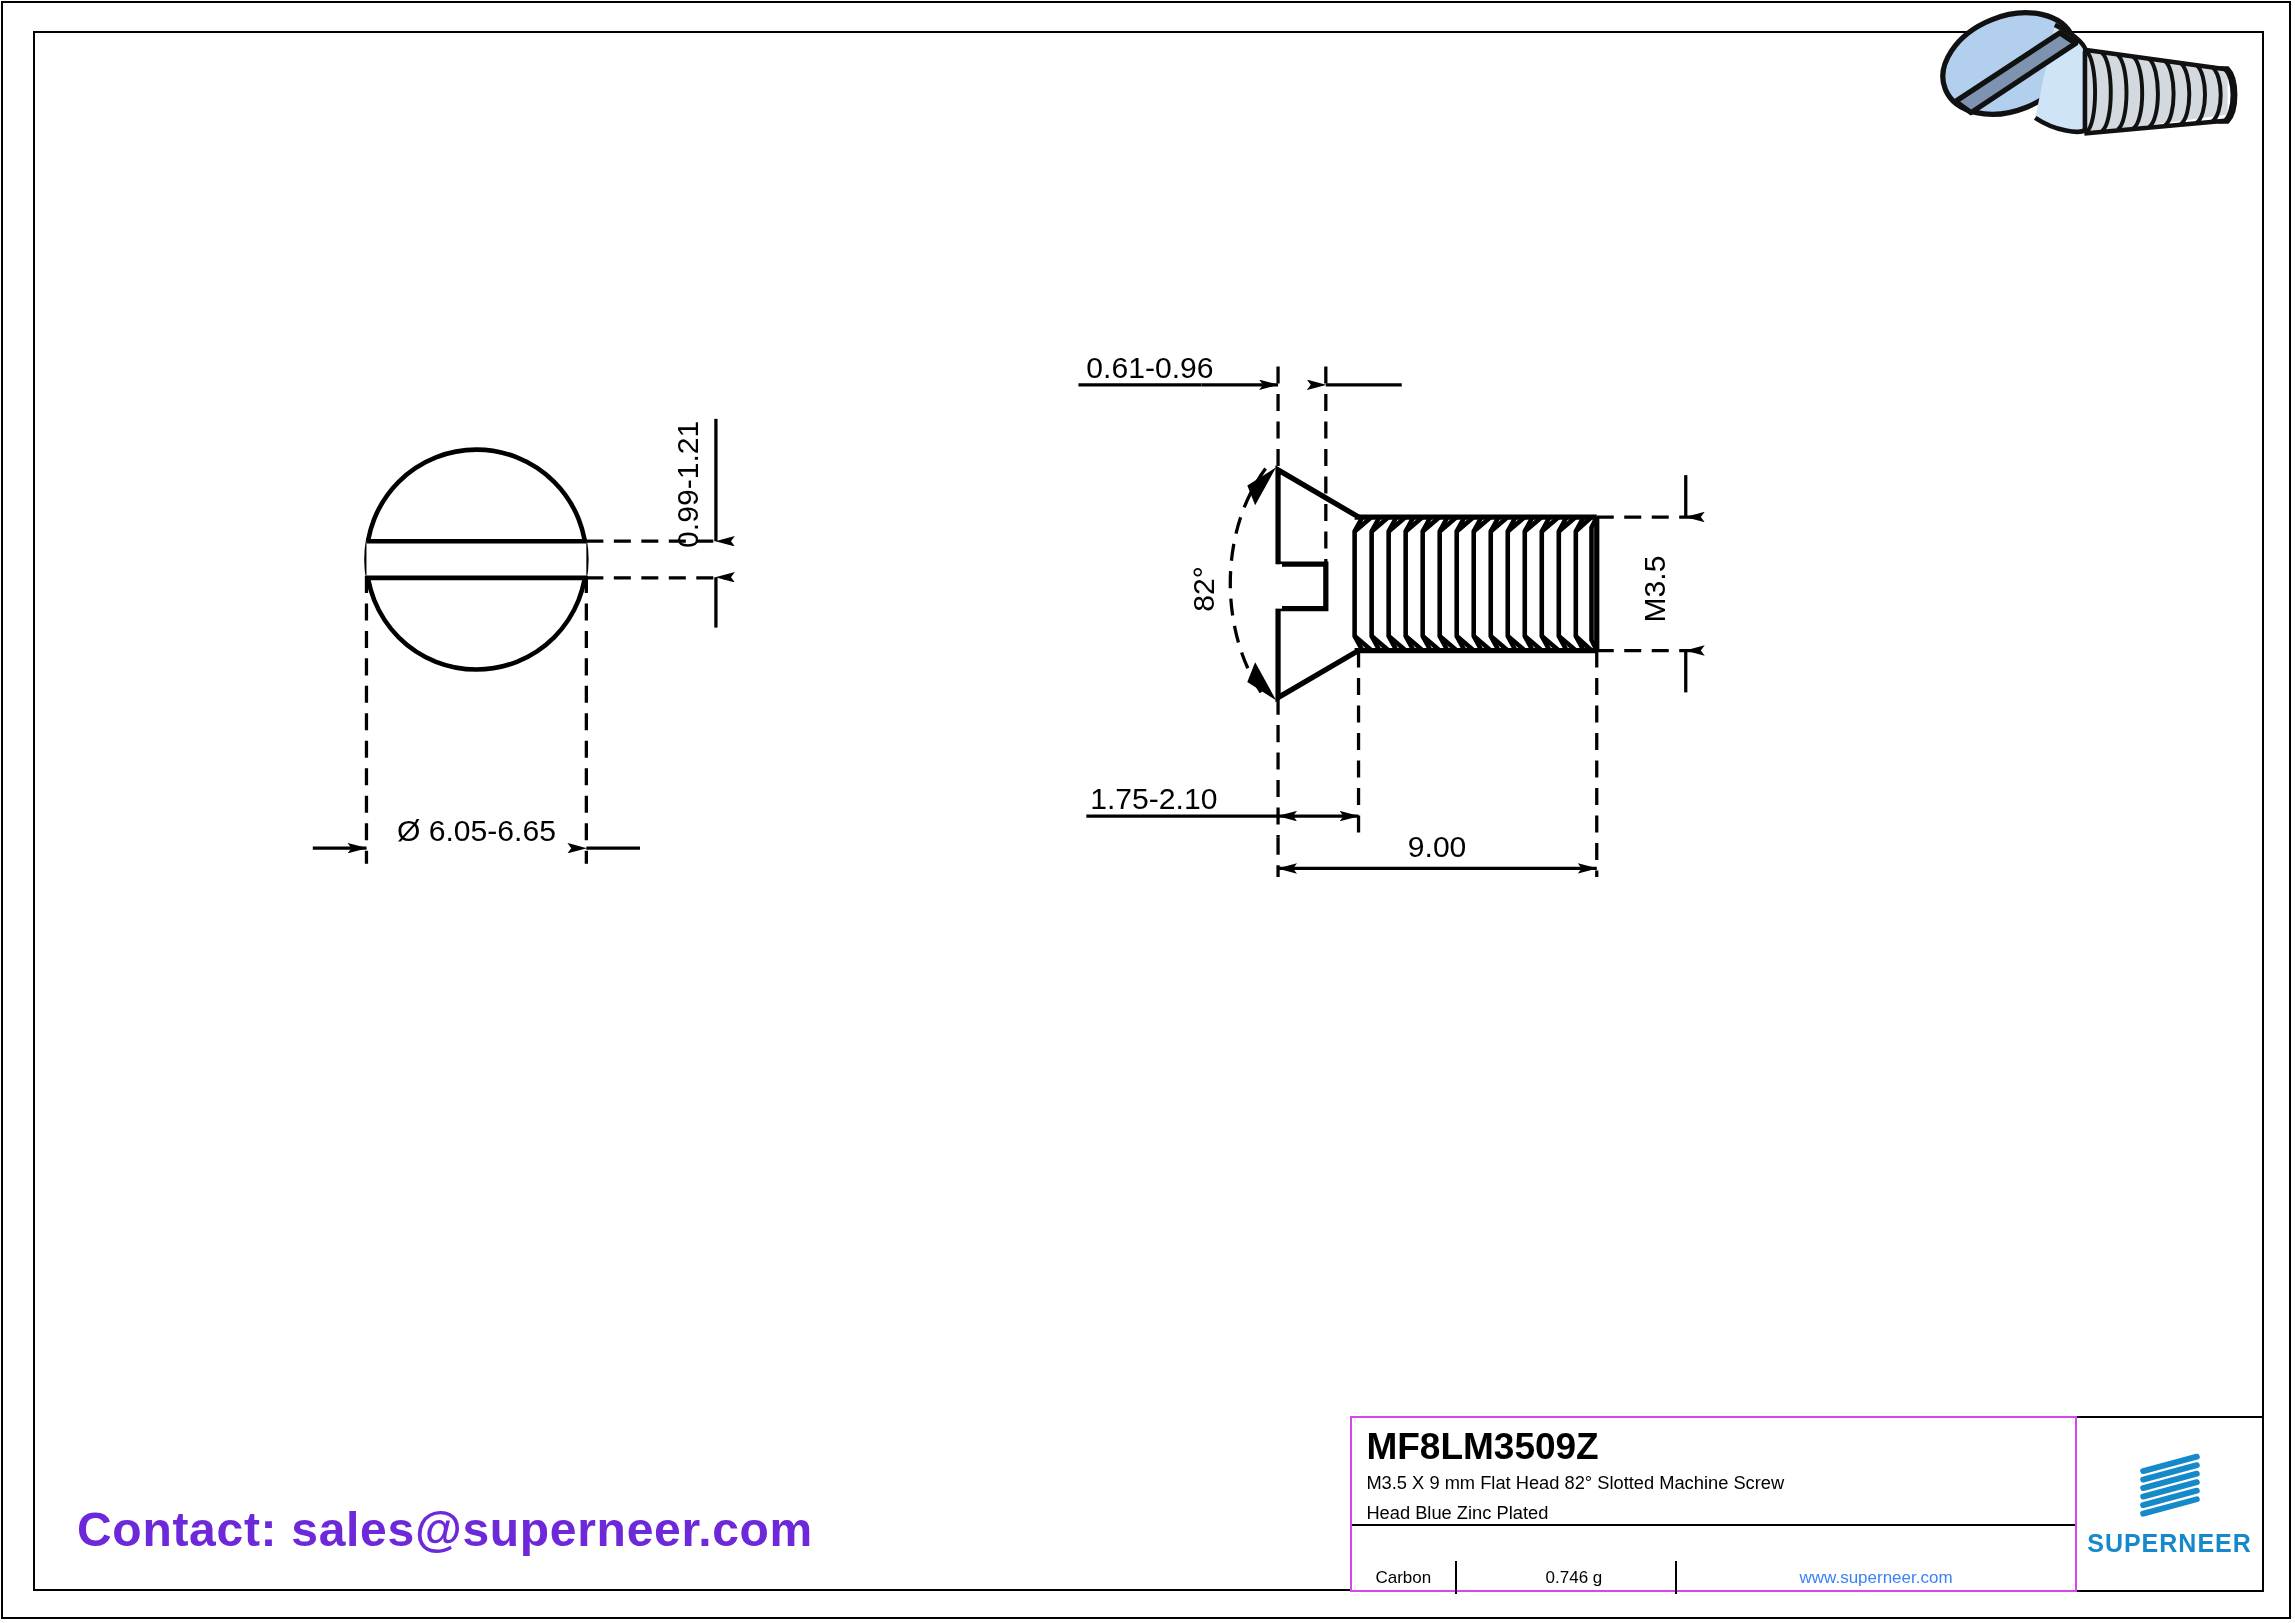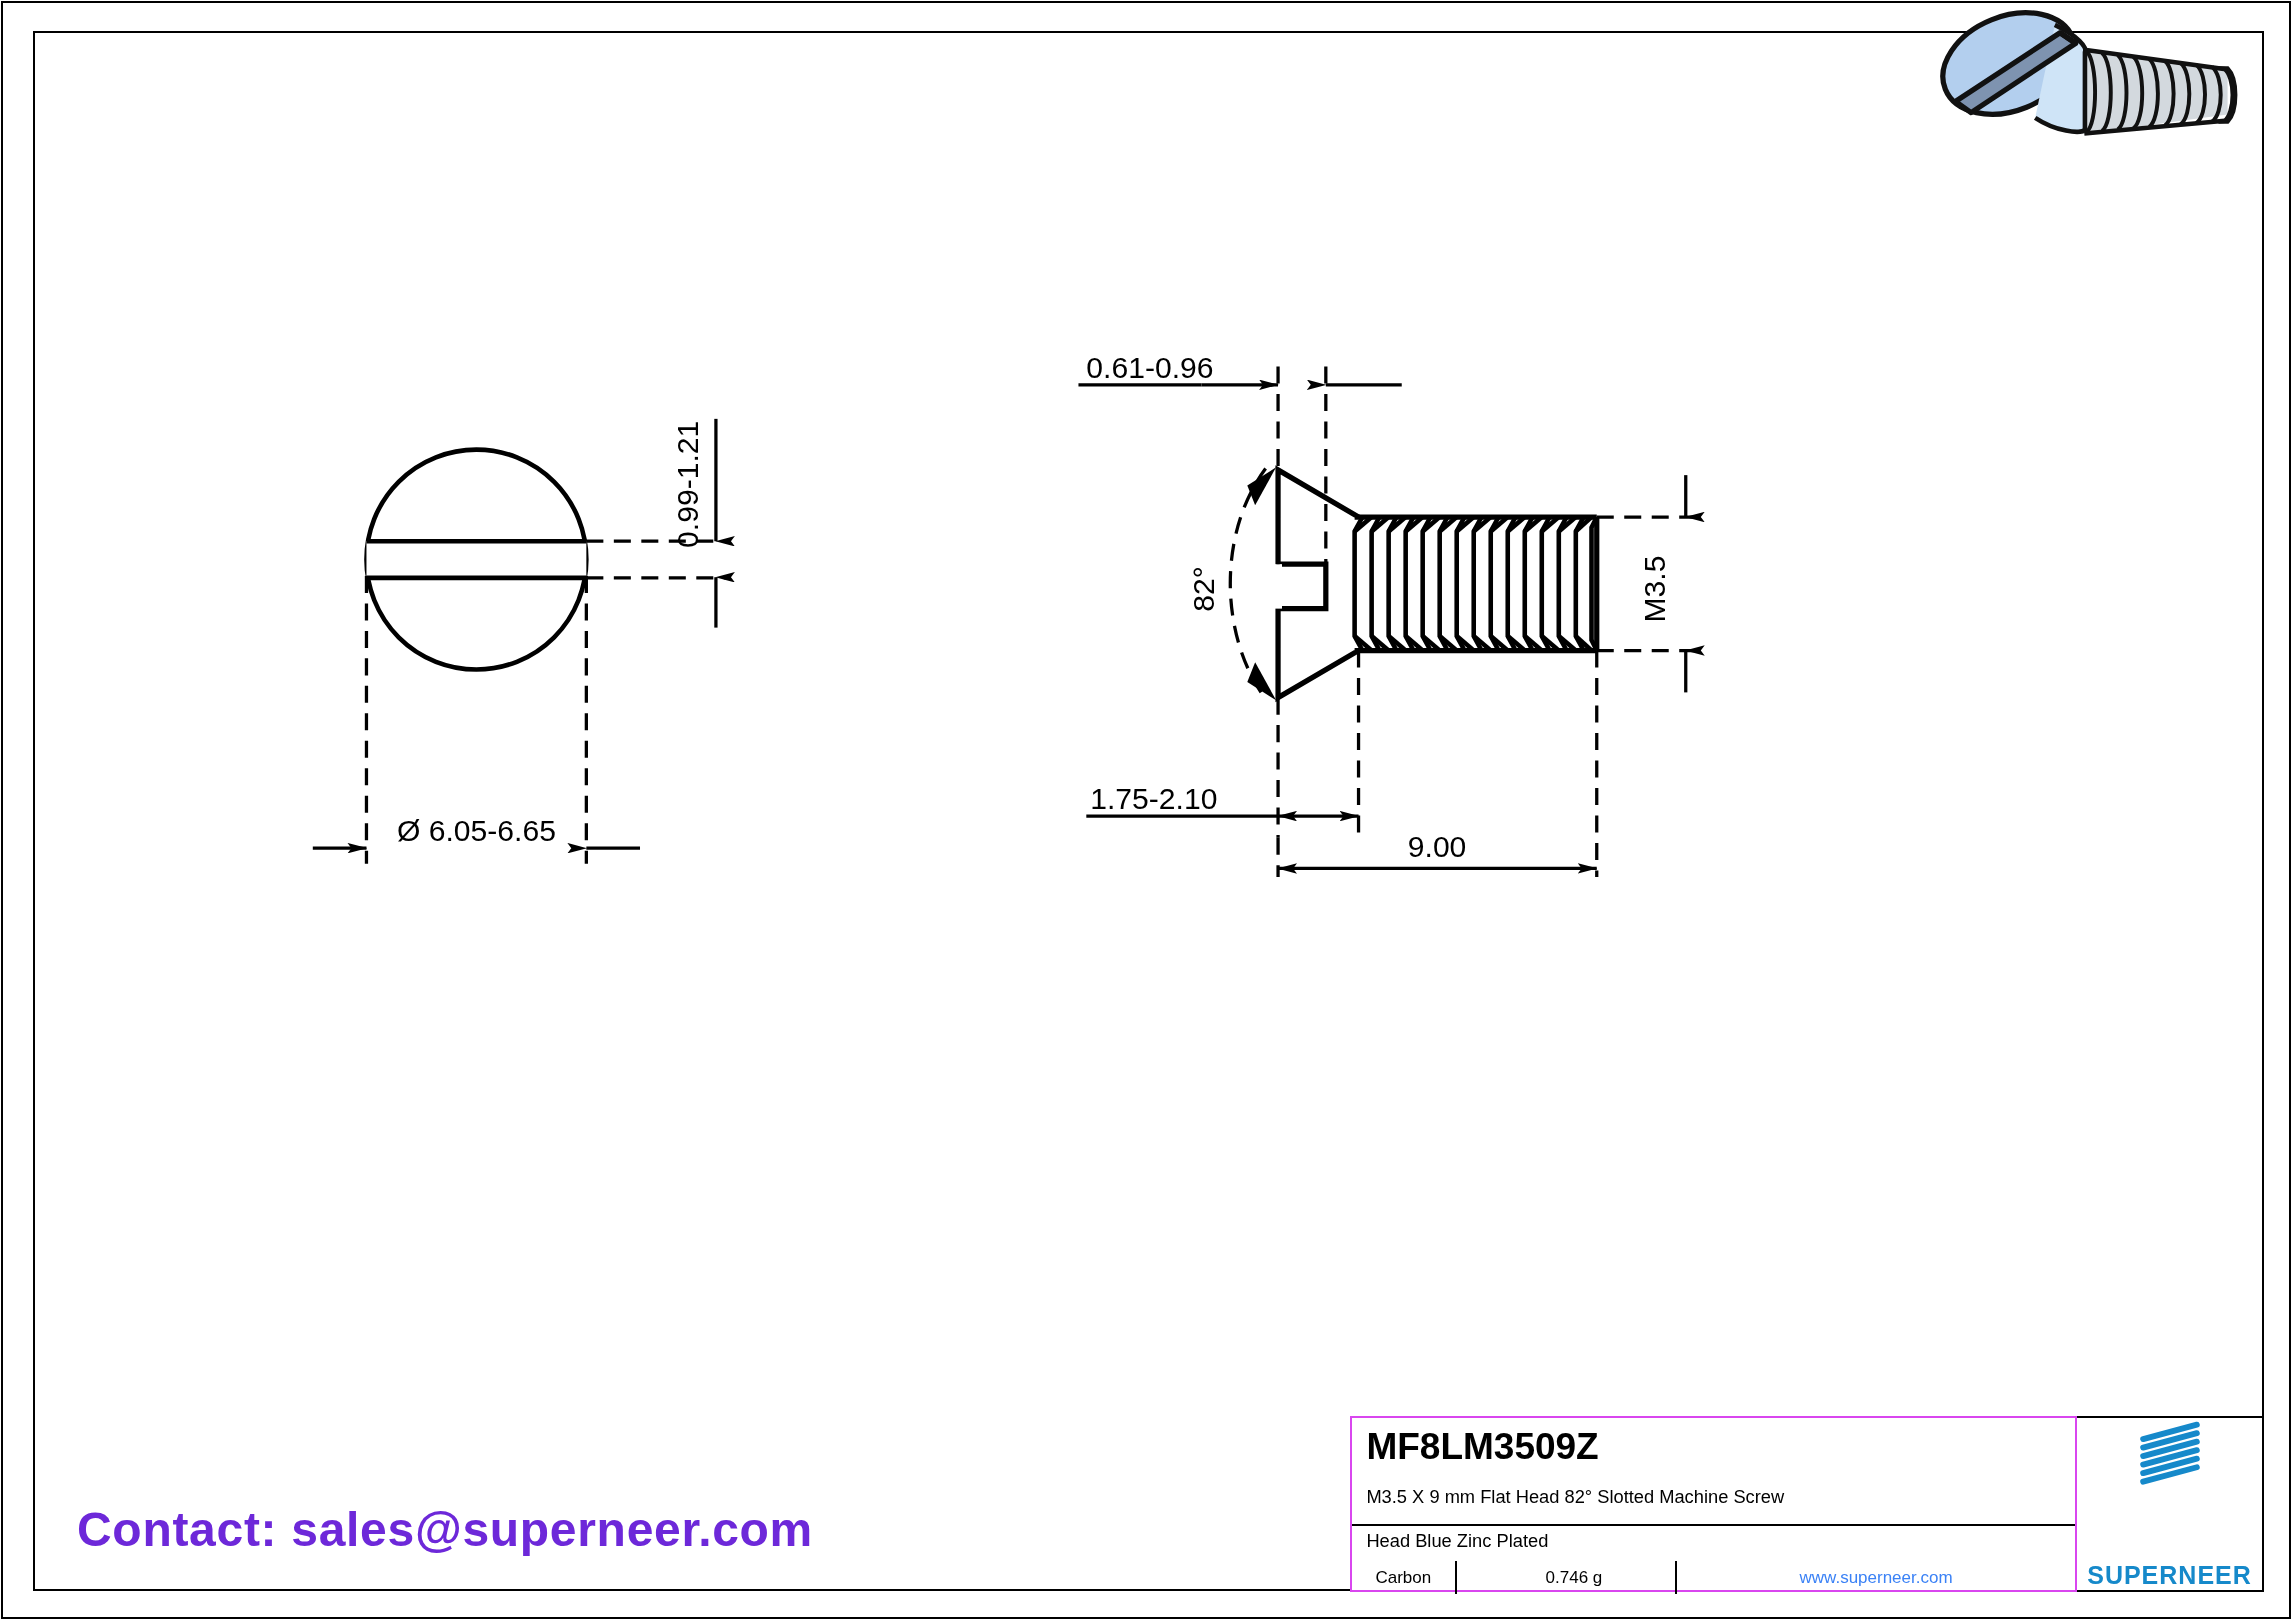--- a/index.html
+++ b/index.html
@@ -23,39 +23,39 @@
     color:#6d28d9;white-space:nowrap;
   }
   
   .titleblock{
     position:absolute;left:1350px;top:1416px;width:727px;height:176px;
     border:2px solid #d946ef;box-sizing:border-box;background:#fff;
   }
   .tb-desc{position:absolute;left:0;top:0;right:0;height:108px;
     border-bottom:2px solid #000;box-sizing:border-box;padding:9.2px 0 0 14.4px;}
   .tb-partno{font-size:37px;font-weight:bold;letter-spacing:0px;line-height:1.06;}
-  .tb-descline{font-size:18.3px;line-height:1.33;margin-top:19px;}
+  .tb-descline{font-size:18.3px;line-height:1.33;margin-top:5px;}
   .tb-row{position:absolute;left:0;right:0;height:33px;display:flex;box-sizing:border-box;}
   .tb-row.r1{top:108px;border-bottom:2px solid #000;}
   .tb-row.r2{top:143px;}
   .tb-cell{border-right:2px solid #000;box-sizing:border-box;
     display:flex;align-items:center;justify-content:center;font-size:17px;height:100%;}
   .tb-cell.last{border-right:none;}
   .c-matlbl{width:105px;}
   .c-matval{width:221px;}
   .c-finlbl{width:106px;}
   .c-finval{width:293px;}
   .c-wtlbl{width:105px;}
   .c-wtval{width:221px;padding-left:16px;}
   .c-web{width:399px;color:#3b82f6;font-size:17px;}
   
   .logoblock{
     position:absolute;left:2077px;top:1416px;width:187px;height:176px;
     border:2px solid #000;border-left:none;box-sizing:border-box;background:#fff;
-    display:flex;flex-direction:column;align-items:center;justify-content:space-between;
+    display:flex;flex-direction:column;align-items:center;justify-content:center;
   }
   .logo-mark{width:72px;height:69px;margin-bottom:9.2px;}
   .logo-word{color:#1689ca;font-size:25px;font-weight:bold;letter-spacing:1px;}
 </style>
 </head>
 <body>
 
 <div class="page-border"></div>
 <div class="frame-border"></div>
 

